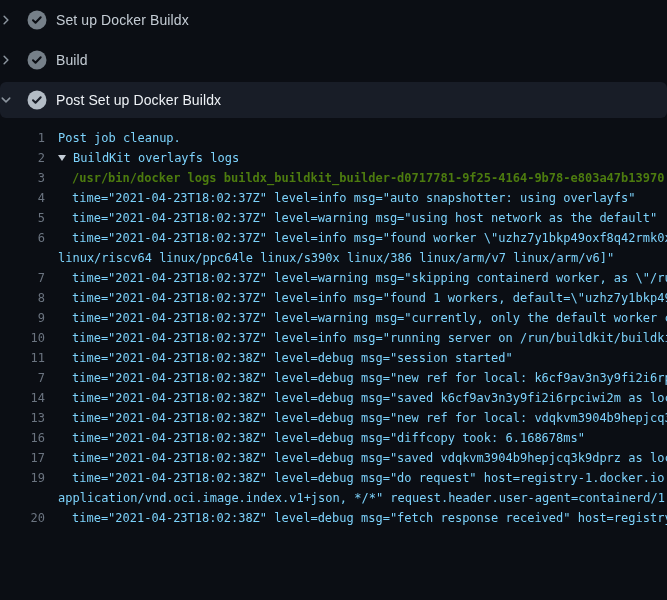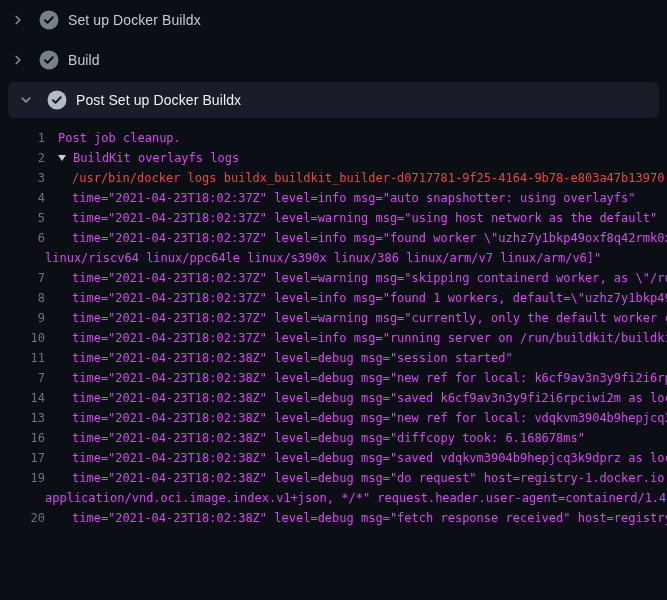--- a/index.html
+++ b/index.html
@@ -11,25 +11,25 @@
     font-family:"Liberation Sans", sans-serif;
   }
   
   .steps{width:667px;}
   .step{
     height:40px;
     display:flex;
     align-items:center;
     cursor:pointer;
     box-sizing:border-box;
-    padding-left:12px;
+    padding-left:0;
   }
   .step.expanded{
     height:36px;
-    margin:2px 8px;
+    margin:2px 0;
     background:#181d27;
     border-radius:6px;
   }
   .step .chev{
     width:12px;height:12px;
     display:flex;align-items:center;justify-content:center;
     flex:0 0 12px;
   }
   .step .check{
     margin-left:15px;
@@ -61,26 +61,26 @@
   .row .ln{
     flex:0 0 45px;
     width:45px;
     text-align:right;
     color:#6b7480;
     cursor:pointer;
     user-select:none;
   }
   .row .txt{
     margin-left:13px;
-    color:#d946ef;
+    color:#7dd3fc;
     white-space:pre;
   }
   .row.indent .txt{margin-left:27px;}
-  .row.command .txt{margin-left:27px;color:#ef4444;}
-  .row.wrap .txt{margin-left:0;}
+  .row.command .txt{margin-left:27px;color:#4d7c0f;font-weight:bold;}
+  .row.wrap .txt{margin-left:13px;}
   .tri{
     display:inline-block;
     width:0;height:0;
     border-left:4px solid transparent;
     border-right:4px solid transparent;
     border-top:6px solid #c3ccd5;
     margin-right:7px;
     position:relative;
     top:-1px;
     cursor:pointer;

